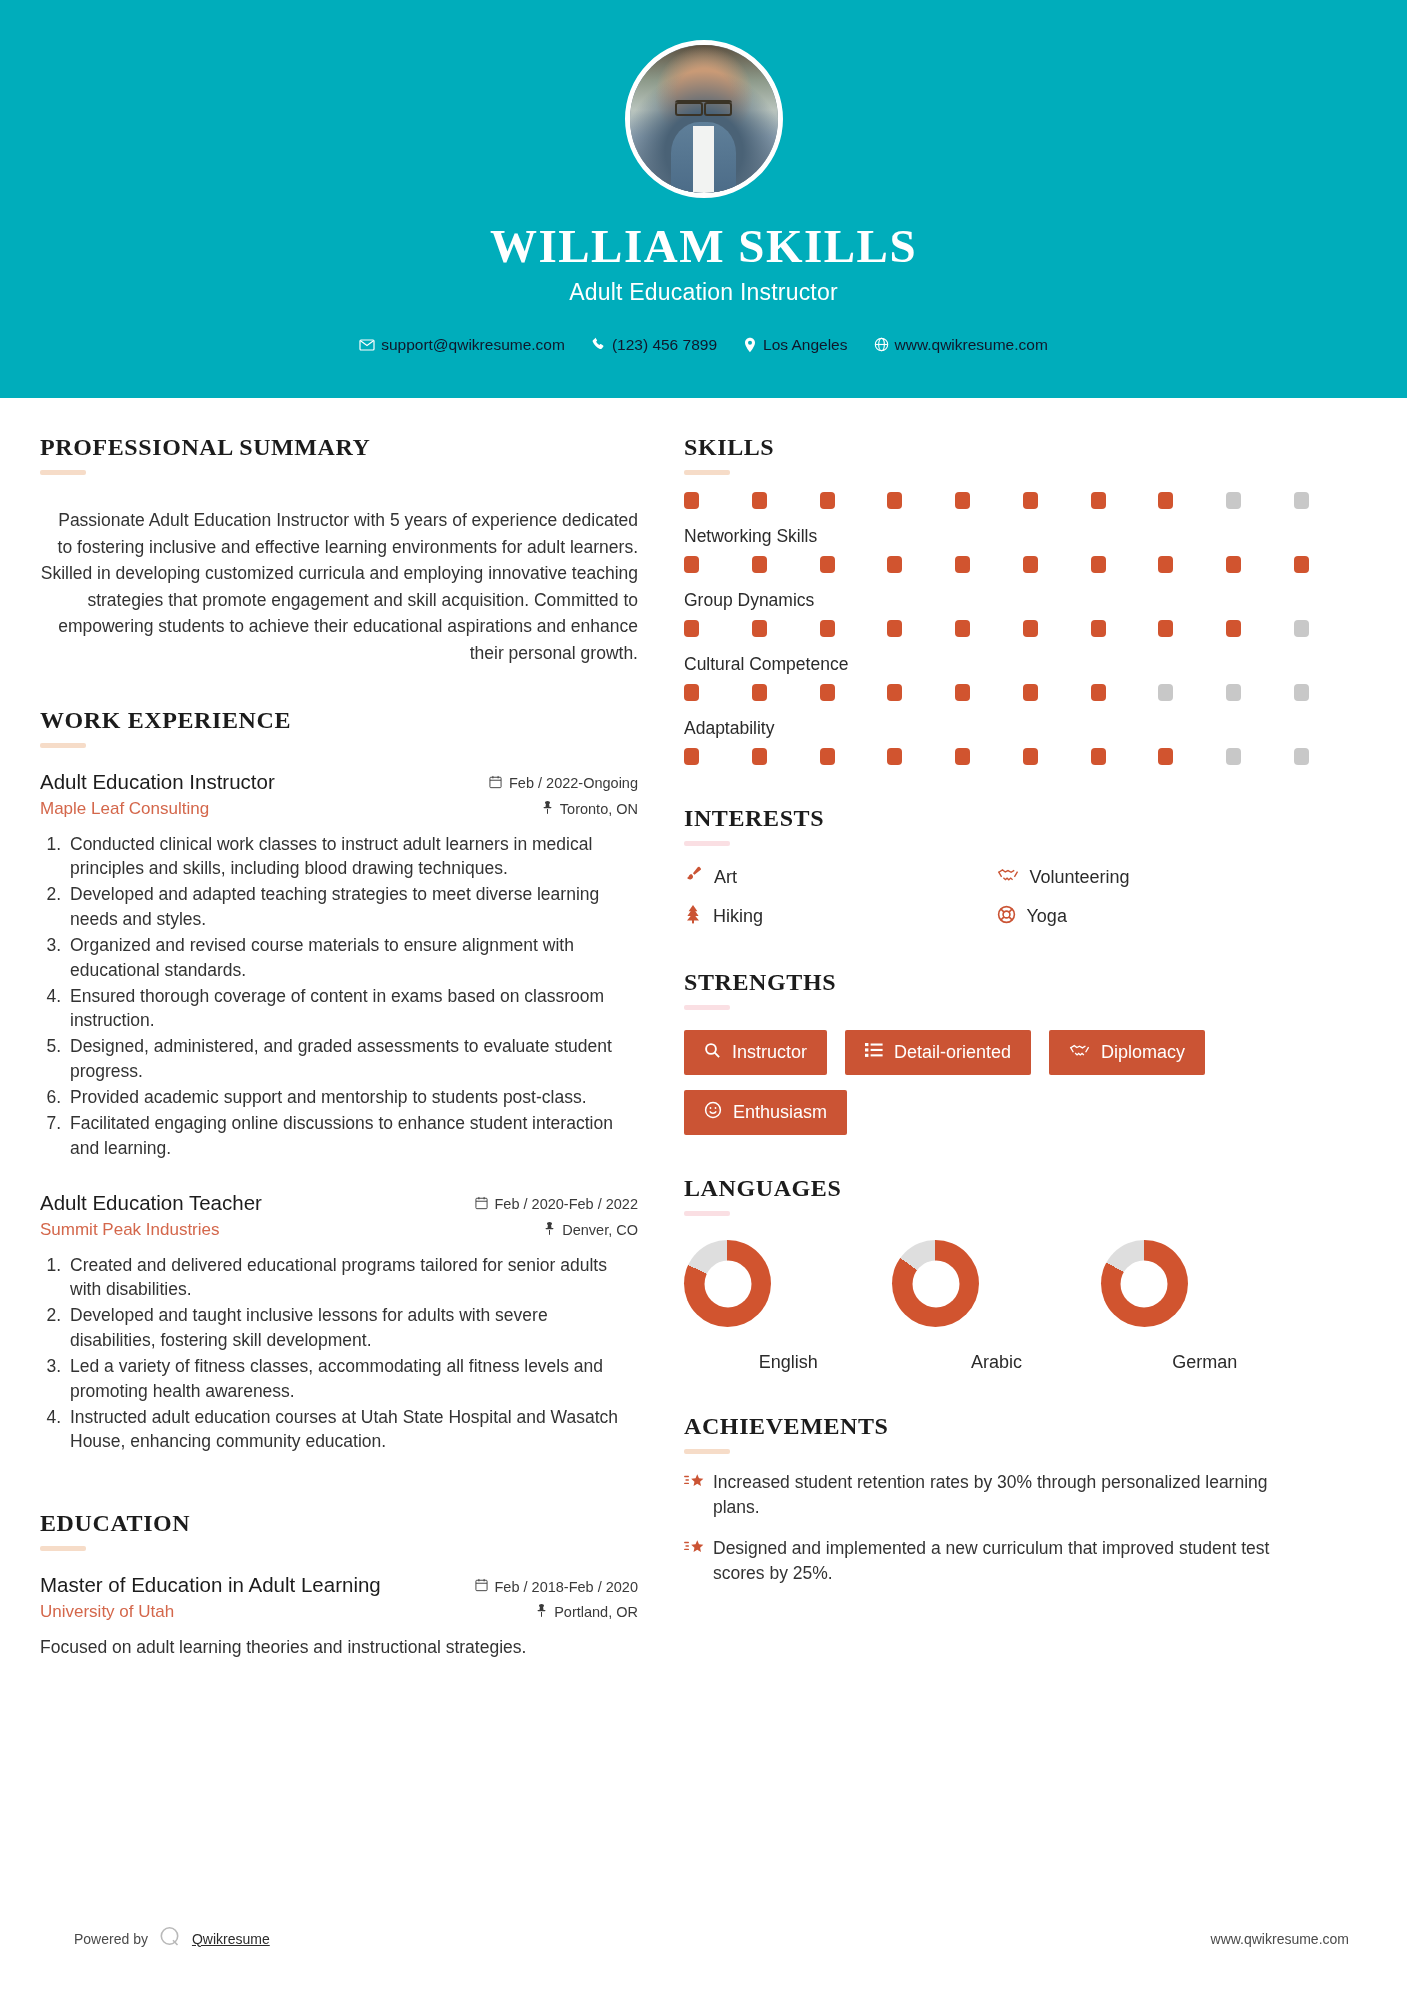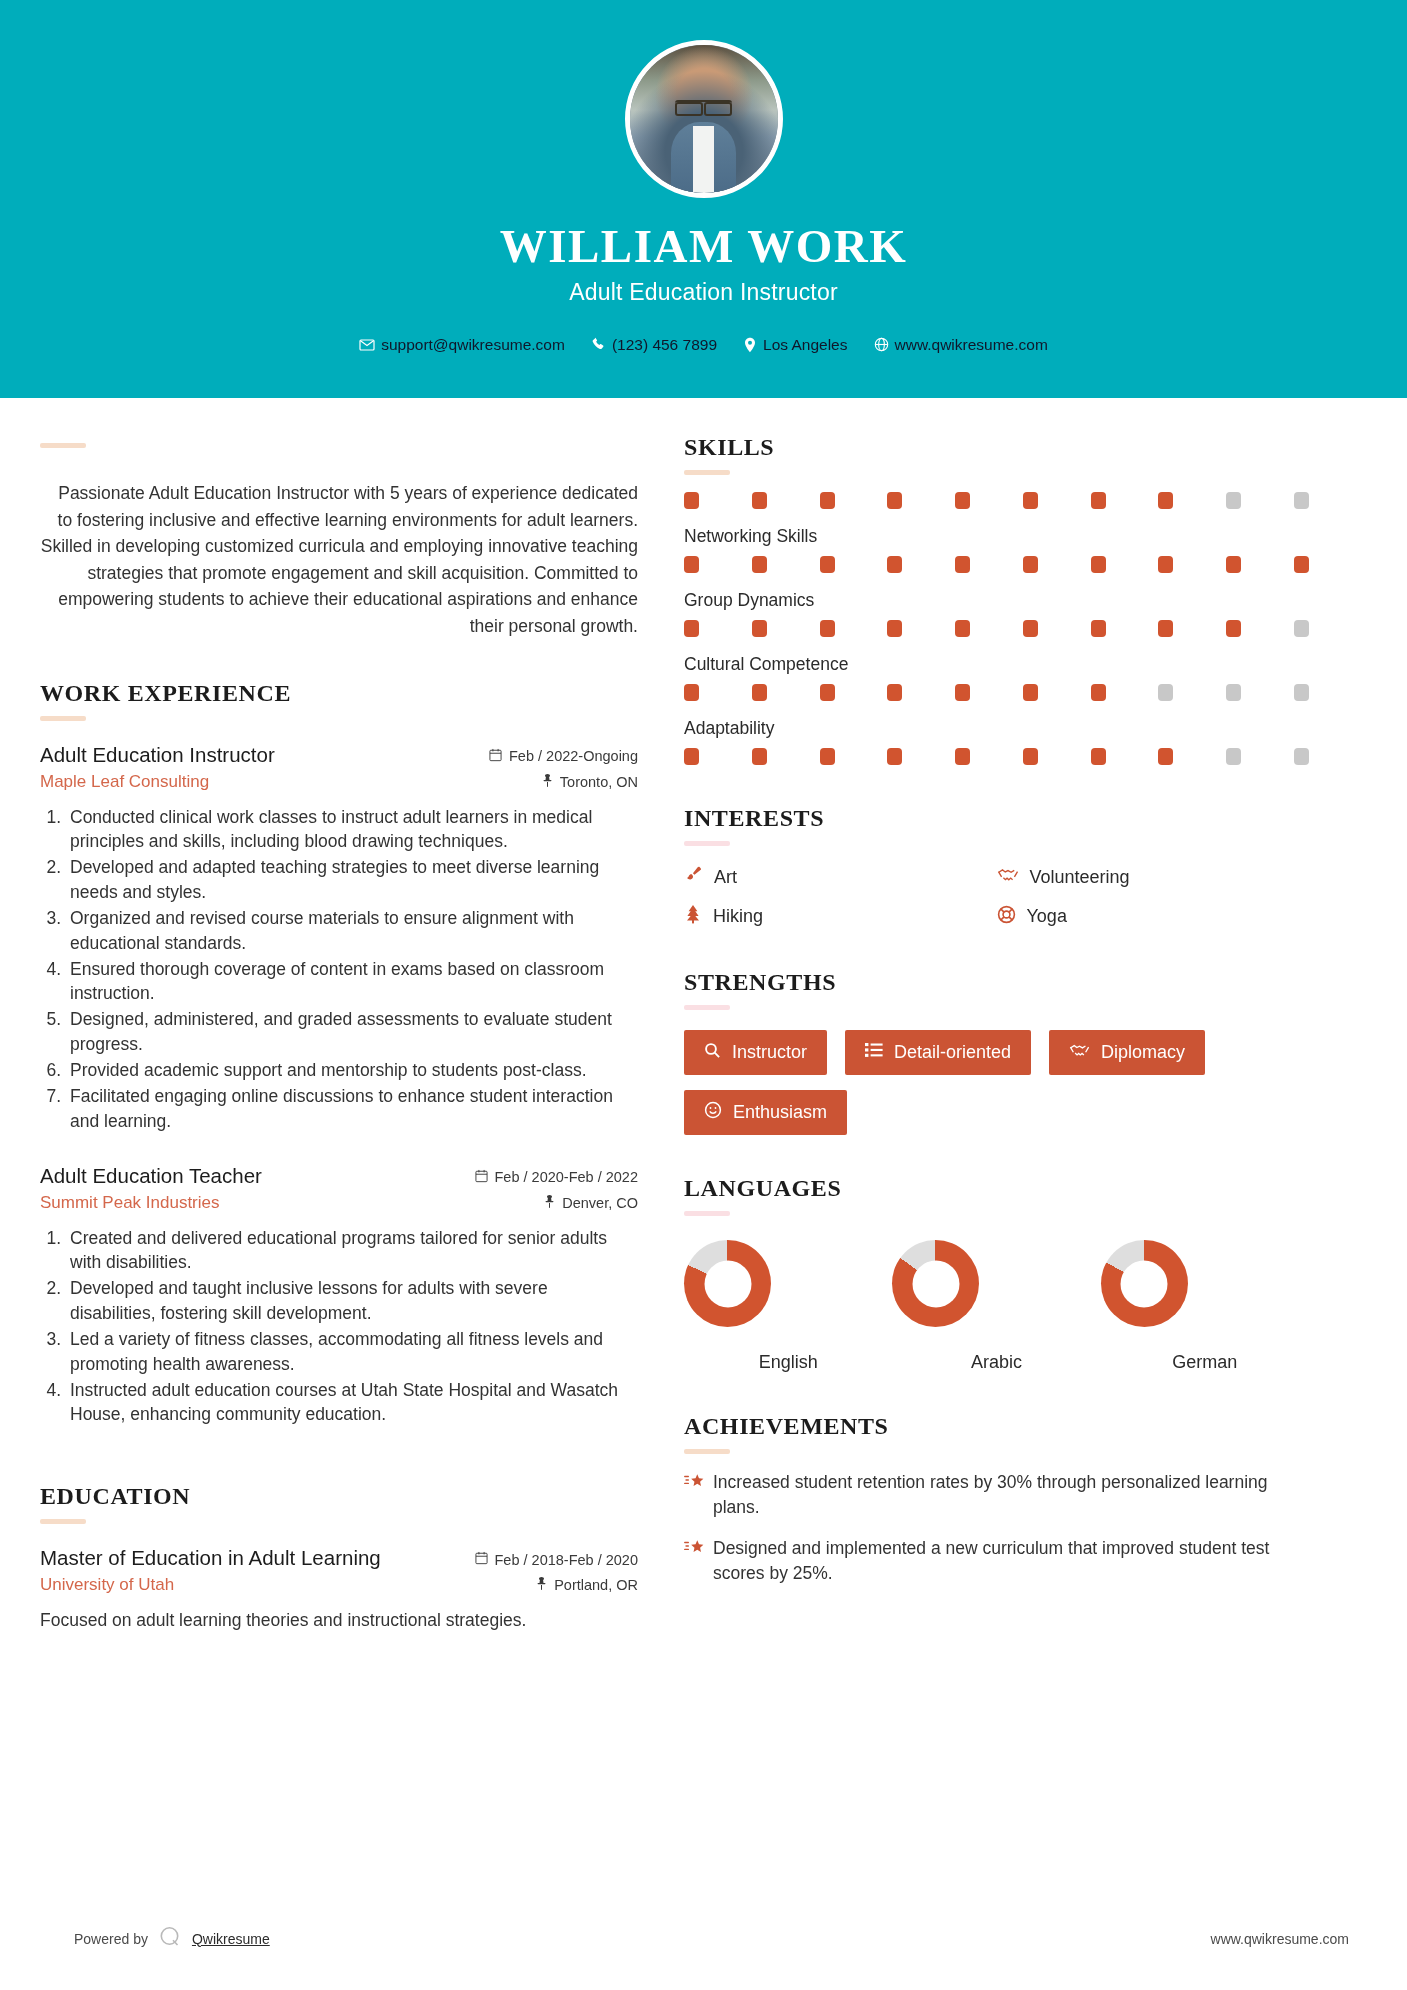--- a/index.html
+++ b/index.html
@@ -306,21 +306,21 @@
 </head>
 <body>
 
 <div class="header">
 
   <div class="avatar-wrap">
     <div class="avatar-photo"></div>
     <div class="glasses"></div>
   </div>
 
-  <div class="name">WILLIAM WORK</div>
+  <div class="name">WILLIAM SKILLS</div>
   <div class="job-title">Adult Education Instructor</div>
 
   <div class="contact-row">
 
     <div class="contact-item">
       <span>
         <svg width="16" height="16" viewBox="0 0 16 16" fill="none" stroke="#ffffff" stroke-width="1.2">
           <rect x="1" y="3" width="14" height="10" rx="1"></rect>
             <path d="M1.5 3.8 8 8.6l6.5-4.8"></path>
         </svg>
@@ -358,20 +358,21 @@
     </div>
 
   </div>
 </div>
 
 <div class="content">
 
   <div class="col-left">
 
     <section>
+      <h2 class="sec-title">PROFESSIONAL SUMMARY</h2>
       <div class="sec-rule"></div>
       <p class="summary-text">Passionate Adult Education Instructor with 5 years of experience dedicated to fostering inclusive and effective learning environments for adult learners. Skilled in developing customized curricula and employing innovative teaching strategies that promote engagement and skill acquisition. Committed to empowering students to achieve their educational aspirations and enhance their personal growth.</p>
     </section>
 
     <section class="block-gap">
       <h2 class="sec-title">WORK EXPERIENCE</h2>
       <div class="sec-rule"></div>
 
       <div class="entry">
         <div class="entry-head">

